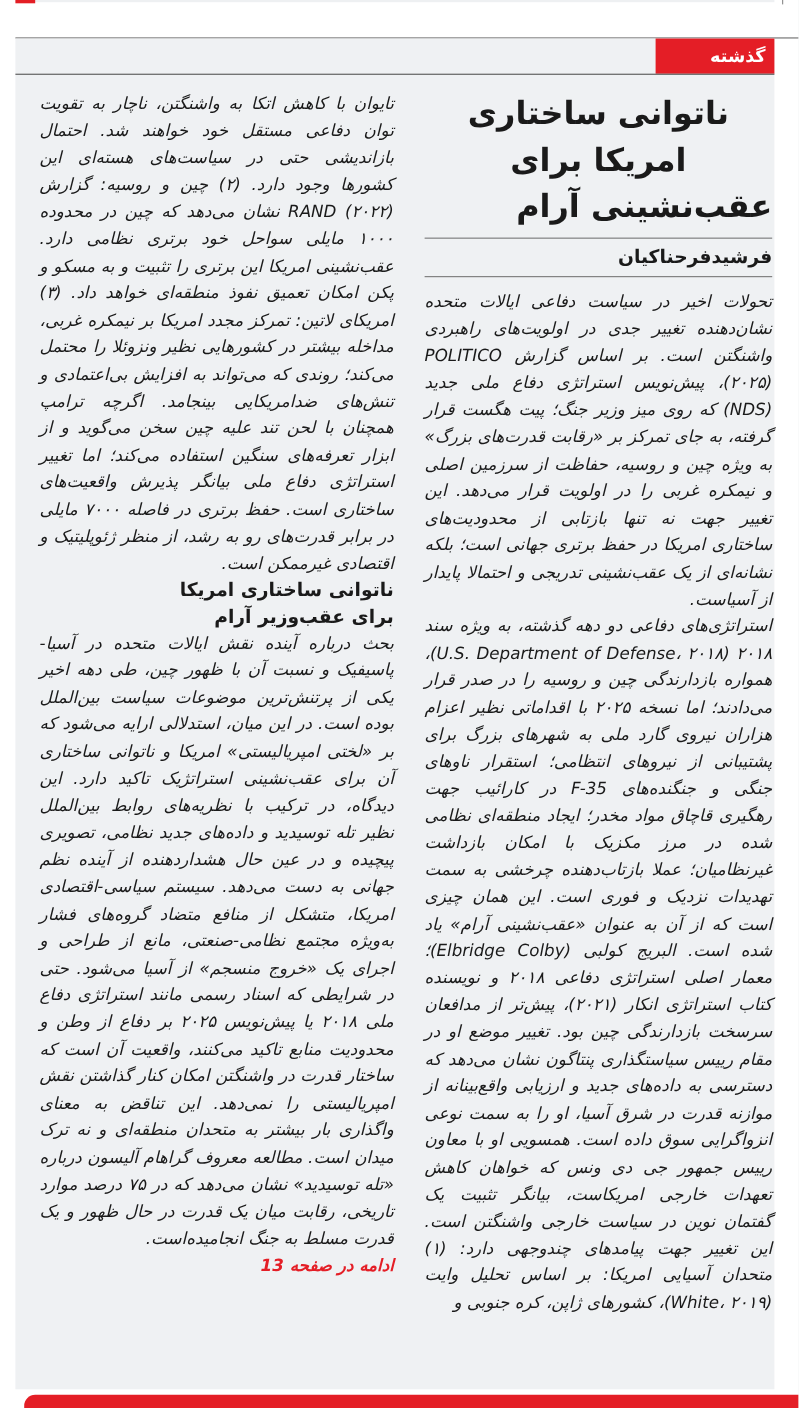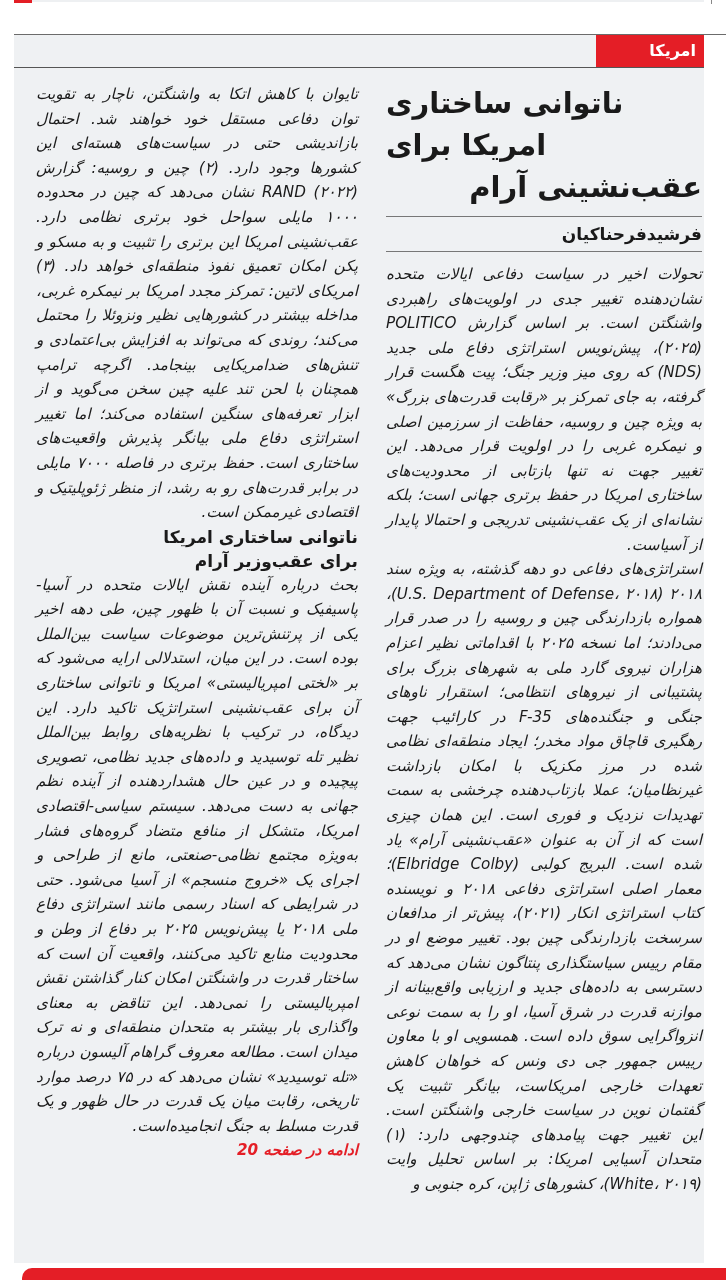--- a/index.html
+++ b/index.html
@@ -10,53 +10,53 @@
   .top-tick { position:absolute; left:711px; top:0; width:1px; height:4px; background:#888; }
   .page-rule { position:absolute; left:14px; top:34px; width:712px; height:1px; background:#6b6b6b; }
   .panel { position:absolute; left:14px; top:35px; width:690px; height:1228px; background:#eff1f3; }
   .section-bar { position:absolute; left:14px; top:35px; width:690px; height:32px; }
   .section-tag { position:absolute; right:0; top:0; width:108px; height:32px; background:#e41e26; color:#fff;
                  font-weight:bold; font-size:16px; line-height:32px; text-align:right; padding-right:8px; box-sizing:border-box; direction:rtl; }
   .section-rule { position:absolute; left:14px; top:67px; width:690px; height:1px; background:#555; }
   .col { position:absolute; direction:rtl; text-align:justify; text-align-last:right; }
   .col-right { left:386px; width:316px; top:80px; }
   .col-left { left:36px; width:322px; top:82px; }
-  .headline { font-weight:bold; font-size:29px; line-height:42px; margin:2px 0 8px 0; text-align:left; }
+  .headline { font-weight:bold; font-size:29px; line-height:42px; margin:2px 0 8px 0; text-align:center; }
   .byline-wrap { border-top:1px solid #777; border-bottom:1px solid #777; margin:8px 0 10px 0; padding:4px 0; }
   .byline { font-weight:bold; font-size:17px; line-height:26px; text-align:right; }
   .p { font-size:15.2px; line-height:24.6px; margin:0;font-style:italic; }
   .subhead { font-weight:bold; font-size:17px; line-height:24px; margin:0; text-align:right; }
   .subhead-center { text-align:left; }
   .continued { color:#e41e26; font-weight:bold; }
   .foot-red { position:absolute; left:22px; top:1268px; width:704px; height:14px; background:#e41e26; border-top-left-radius:10px; }
 </style>
 </head>
 <body>
 
 <div class="top-strip"></div>
 <div class="top-red-mark"></div>
 <div class="top-tick"></div>
 <div class="page-rule"></div>
 <div class="panel"></div>
 
 <div class="section-bar">
-  <div class="section-tag">امریکا</div>
+  <div class="section-tag">گذشته</div>
 </div>
 <div class="section-rule"></div>
 
 <div class="col col-right">
   <h1 class="headline">ناتوانی ساختاری امریکا برای عقب‌نشینی آرام</h1>
   <div class="byline-wrap">
     <div class="byline">فرشیدفرحناکیان</div>
   </div>
   <p class="p">تحولات اخیر در سیاست دفاعی ایالات متحده نشان‌دهنده تغییر جدی در اولویت‌های راهبردی واشنگتن است. بر اساس گزارش POLITICO (۲۰۲۵)، پیش‌نویس استراتژی دفاع ملی جدید (NDS) که روی میز وزیر جنگ؛ پیت هگست قرار گرفته، به جای تمرکز بر «رقابت قدرت‌های بزرگ» به ویژه چین و روسیه، حفاظت از سرزمین اصلی و نیمکره غربی را در اولویت قرار می‌دهد. این تغییر جهت نه تنها بازتابی از محدودیت‌های ساختاری امریکا در حفظ برتری جهانی است؛ بلکه نشانه‌ای از یک عقب‌نشینی تدریجی و احتمالا پایدار از آسیاست.</p>
   <p class="p">استراتژی‌های دفاعی دو دهه گذشته، به ویژه سند ۲۰۱۸ (U.S. Department of Defense، ۲۰۱۸)، همواره بازدارندگی چین و روسیه را در صدر قرار می‌دادند؛ اما نسخه ۲۰۲۵ با اقداماتی نظیر اعزام هزاران نیروی گارد ملی به شهرهای بزرگ برای پشتیبانی از نیروهای انتظامی؛ استقرار ناوهای جنگی و جنگنده‌های F-35 در کارائیب جهت رهگیری قاچاق مواد مخدر؛ ایجاد منطقه‌ای نظامی شده در مرز مکزیک با امکان بازداشت غیرنظامیان؛ عملا بازتاب‌دهنده چرخشی به سمت تهدیدات نزدیک و فوری است. این همان چیزی است که از آن به عنوان «عقب‌نشینی آرام» یاد شده است. البریج کولبی (Elbridge Colby)؛ معمار اصلی استراتژی دفاعی ۲۰۱۸ و نویسنده کتاب استراتژی انکار (۲۰۲۱)، پیش‌تر از مدافعان سرسخت بازدارندگی چین بود. تغییر موضع او در مقام رییس سیاستگذاری پنتاگون نشان می‌دهد که دسترسی به داده‌های جدید و ارزیابی واقع‌بینانه از موازنه قدرت در شرق آسیا، او را به سمت نوعی انزواگرایی سوق داده است. همسویی او با معاون رییس جمهور جی دی ونس که خواهان کاهش تعهدات خارجی امریکاست، بیانگر تثبیت یک گفتمان نوین در سیاست خارجی واشنگتن است. این تغییر جهت پیامدهای چندوجهی دارد: (۱) متحدان آسیایی امریکا: بر اساس تحلیل وایت (White، ۲۰۱۹)، کشورهای ژاپن، کره جنوبی و</p>
 </div>
 
 <div class="col col-left">
   <p class="p">تایوان با کاهش اتکا به واشنگتن، ناچار به تقویت توان دفاعی مستقل خود خواهند شد. احتمال بازاندیشی حتی در سیاست‌های هسته‌ای این کشورها وجود دارد. (۲) چین و روسیه: گزارش RAND (۲۰۲۲) نشان می‌دهد که چین در محدوده ۱۰۰۰ مایلی سواحل خود برتری نظامی دارد. عقب‌نشینی امریکا این برتری را تثبیت و به مسکو و پکن امکان تعمیق نفوذ منطقه‌ای خواهد داد. (۳) امریکای لاتین: تمرکز مجدد امریکا بر نیمکره غربی، مداخله بیشتر در کشورهایی نظیر ونزوئلا را محتمل می‌کند؛ روندی که می‌تواند به افزایش بی‌اعتمادی و تنش‌های ضدامریکایی بینجامد. اگرچه ترامپ همچنان با لحن تند علیه چین سخن می‌گوید و از ابزار تعرفه‌های سنگین استفاده می‌کند؛ اما تغییر استراتژی دفاع ملی بیانگر پذیرش واقعیت‌های ساختاری است. حفظ برتری در فاصله ۷۰۰۰ مایلی در برابر قدرت‌های رو به رشد، از منظر ژئوپلیتیک و اقتصادی غیرممکن است.</p>
   <h2 class="subhead subhead-center">ناتوانی ساختاری امریکا</h2>
   <h2 class="subhead subhead-center">برای عقب‌وزیر آرام</h2>
   <p class="p">بحث درباره آینده نقش ایالات متحده در آسیا-پاسیفیک و نسبت آن با ظهور چین، طی دهه اخیر یکی از پرتنش‌ترین موضوعات سیاست بین‌الملل بوده است. در این میان، استدلالی ارایه می‌شود که بر «لختی امپریالیستی» امریکا و ناتوانی ساختاری آن برای عقب‌نشینی استراتژیک تاکید دارد. این دیدگاه، در ترکیب با نظریه‌های روابط بین‌الملل نظیر تله توسیدید و داده‌های جدید نظامی، تصویری پیچیده و در عین حال هشداردهنده از آینده نظم جهانی به دست می‌دهد. سیستم سیاسی-اقتصادی امریکا، متشکل از منافع متضاد گروه‌های فشار به‌ویژه مجتمع نظامی-صنعتی، مانع از طراحی و اجرای یک «خروج منسجم» از آسیا می‌شود. حتی در شرایطی که اسناد رسمی مانند استراتژی دفاع ملی ۲۰۱۸ یا پیش‌نویس ۲۰۲۵ بر دفاع از وطن و محدودیت منابع تاکید می‌کنند، واقعیت آن است که ساختار قدرت در واشنگتن امکان کنار گذاشتن نقش امپریالیستی را نمی‌دهد. این تناقض به معنای واگذاری بار بیشتر به متحدان منطقه‌ای و نه ترک میدان است. مطالعه معروف گراهام آلیسون درباره «تله توسیدید» نشان می‌دهد که در ۷۵ درصد موارد تاریخی، رقابت میان یک قدرت در حال ظهور و یک قدرت مسلط به جنگ انجامیده‌است.</p>
-  <div class="p continued" style="text-align:left;">ادامه در صفحه 20</div>
+  <div class="p continued" style="text-align:left;">ادامه در صفحه 13</div>
 </div>
 
 <div class="foot-red"></div>
 
 </body></html>

